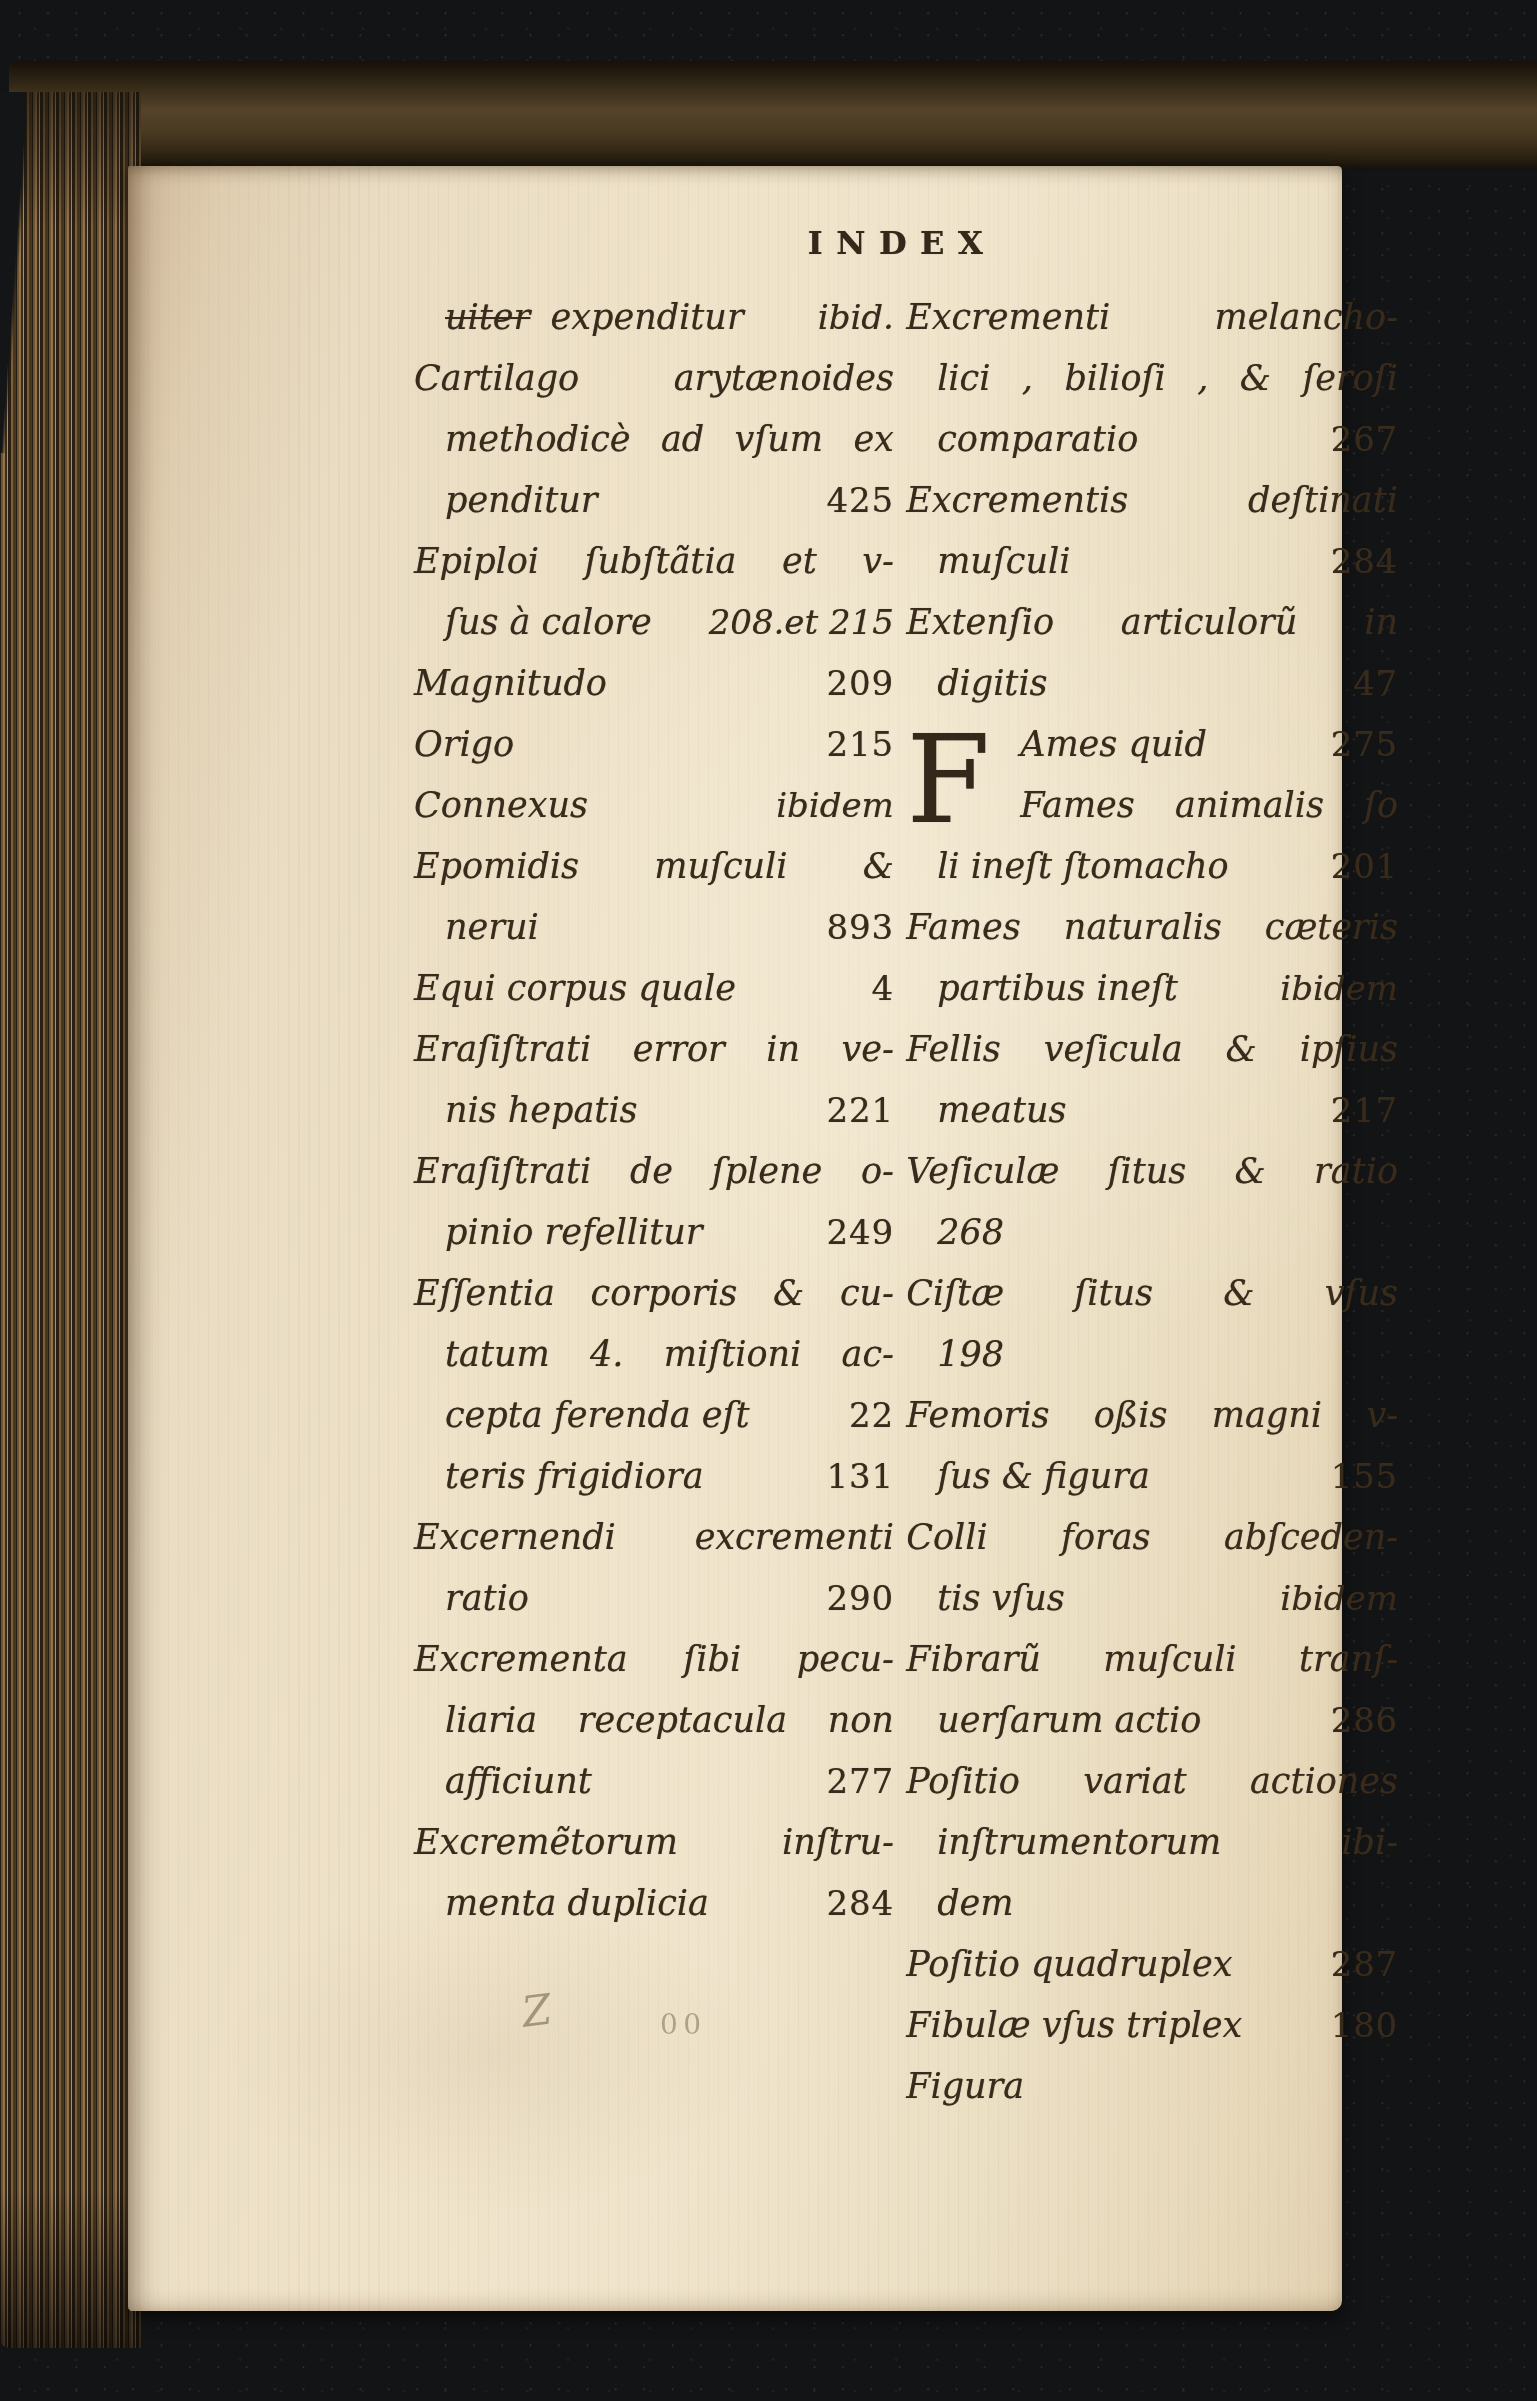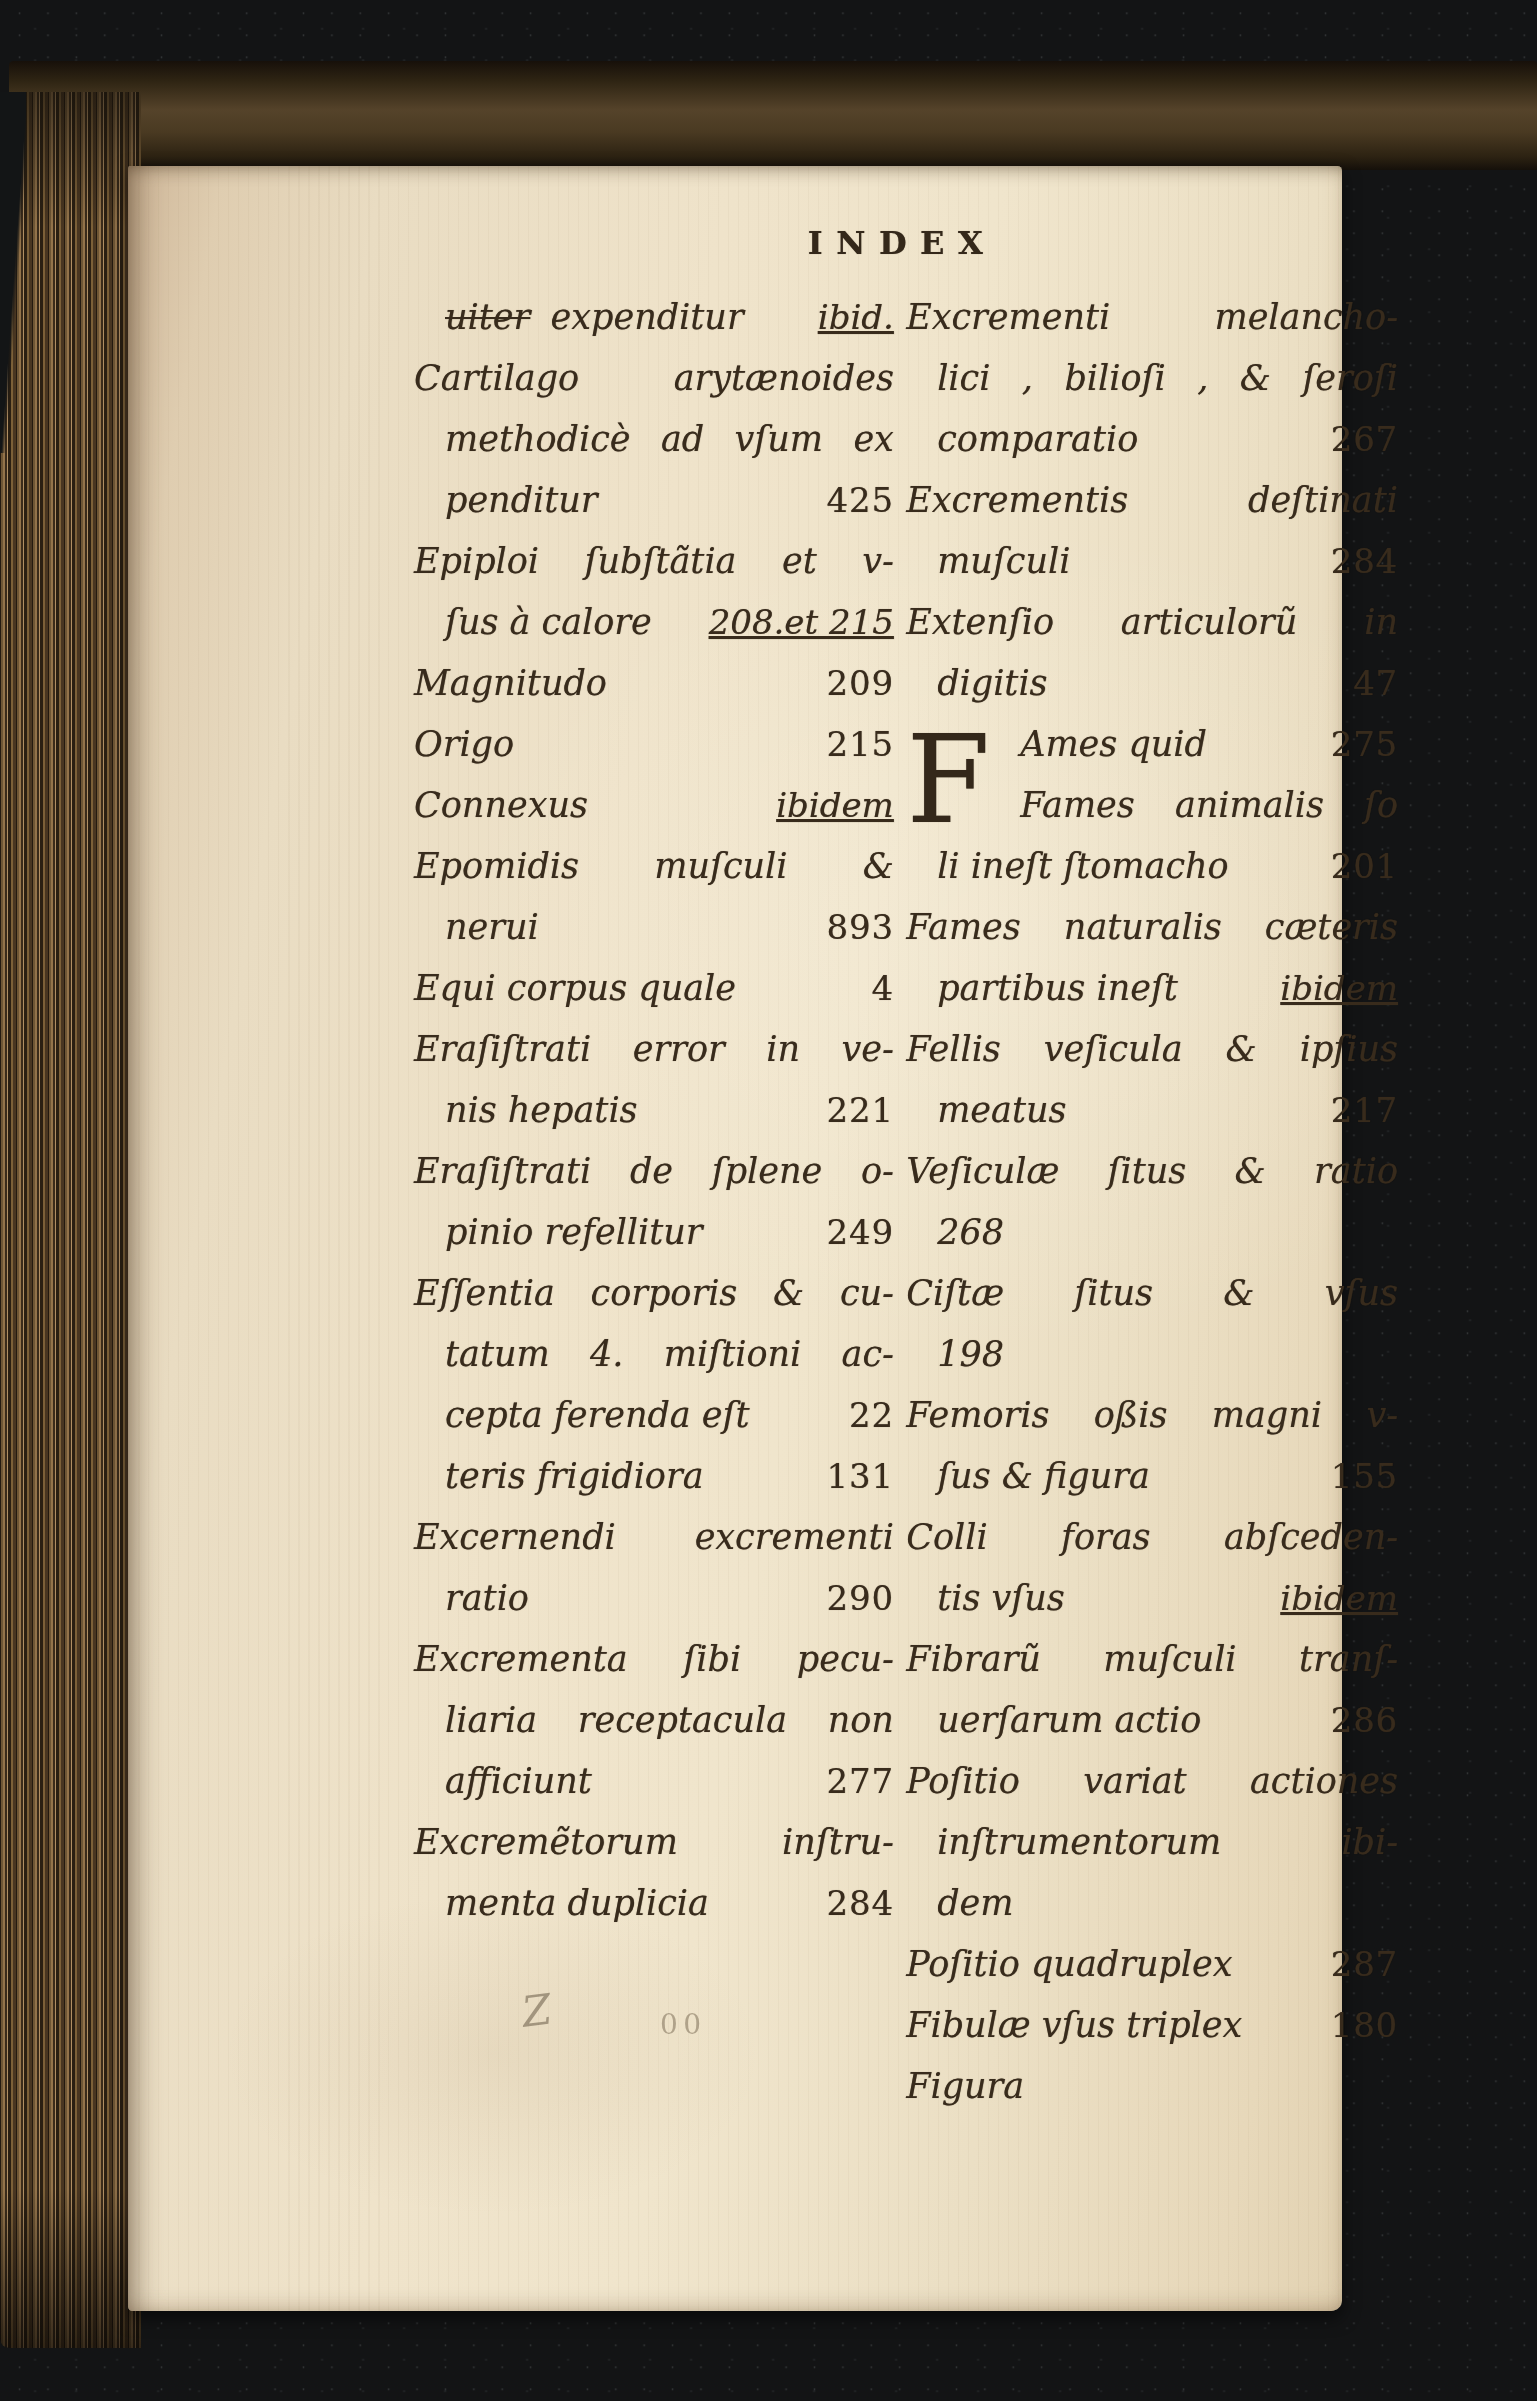--- a/index.html
+++ b/index.html
@@ -54,21 +54,21 @@
   .col.right{width:492px;}
   .line{
     position:relative;height:61px;display:flex;align-items:baseline;
     font-style:italic;font-size:35px;line-height:61px;white-space:nowrap;
     text-shadow:0 0 0.8px rgba(56,43,28,.5), 0.4px 0.4px 0 rgba(56,43,28,.2);
   }
   .line .t{flex:1 1 auto;min-width:0;}
   .line.just .t{text-align:justify;text-align-last:justify;white-space:normal;}
   .line.indent{padding-left:31px;}
   .line .n{margin-left:10.8px;font-style:normal;font-size:34px;letter-spacing:0.8px;}
-  .line .n.word{font-style:italic;letter-spacing:0;text-decoration:underline;}
+  .line .n.word{font-style:italic;letter-spacing:0;}
   .line.catchword{padding-right:20px;}
   .strike{text-decoration:line-through;text-decoration-thickness:2.3px;margin-right:9.2px;}
   .line.dc-start,.line.dc-cont{padding-left:114px;}
   .dropcap{
     position:absolute;left:0px;top:6.1px;font-size:121px;line-height:1;
     font-style:normal;color:#34281a;
   }
   .markZ{
     position:absolute;left:394px;top:1820px;font-size:42px;font-style:italic;
     color:rgba(92,78,58,.5);transform:rotate(-7deg);

